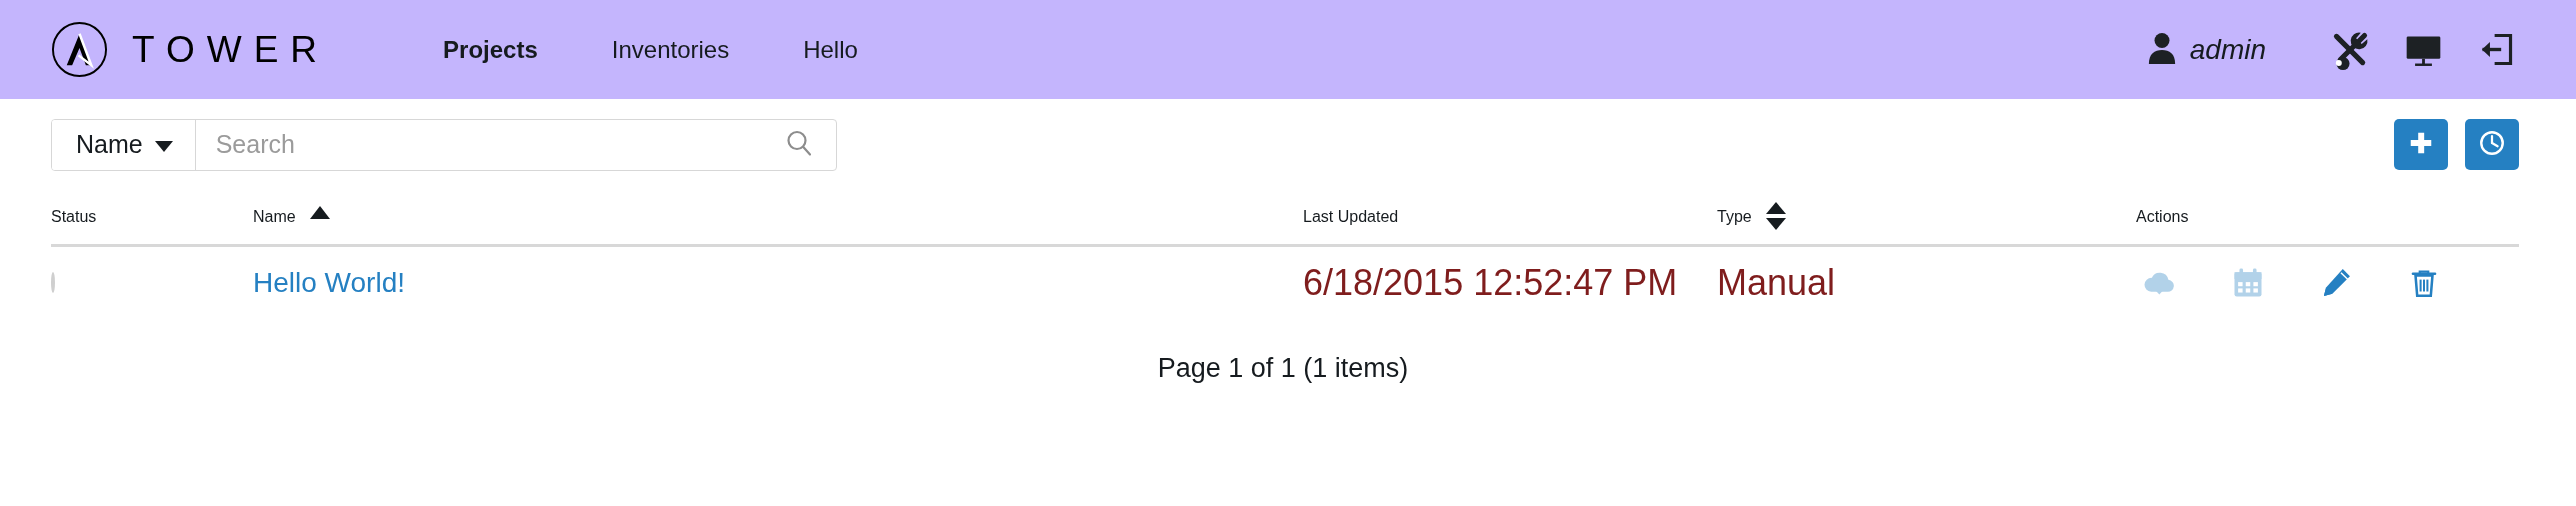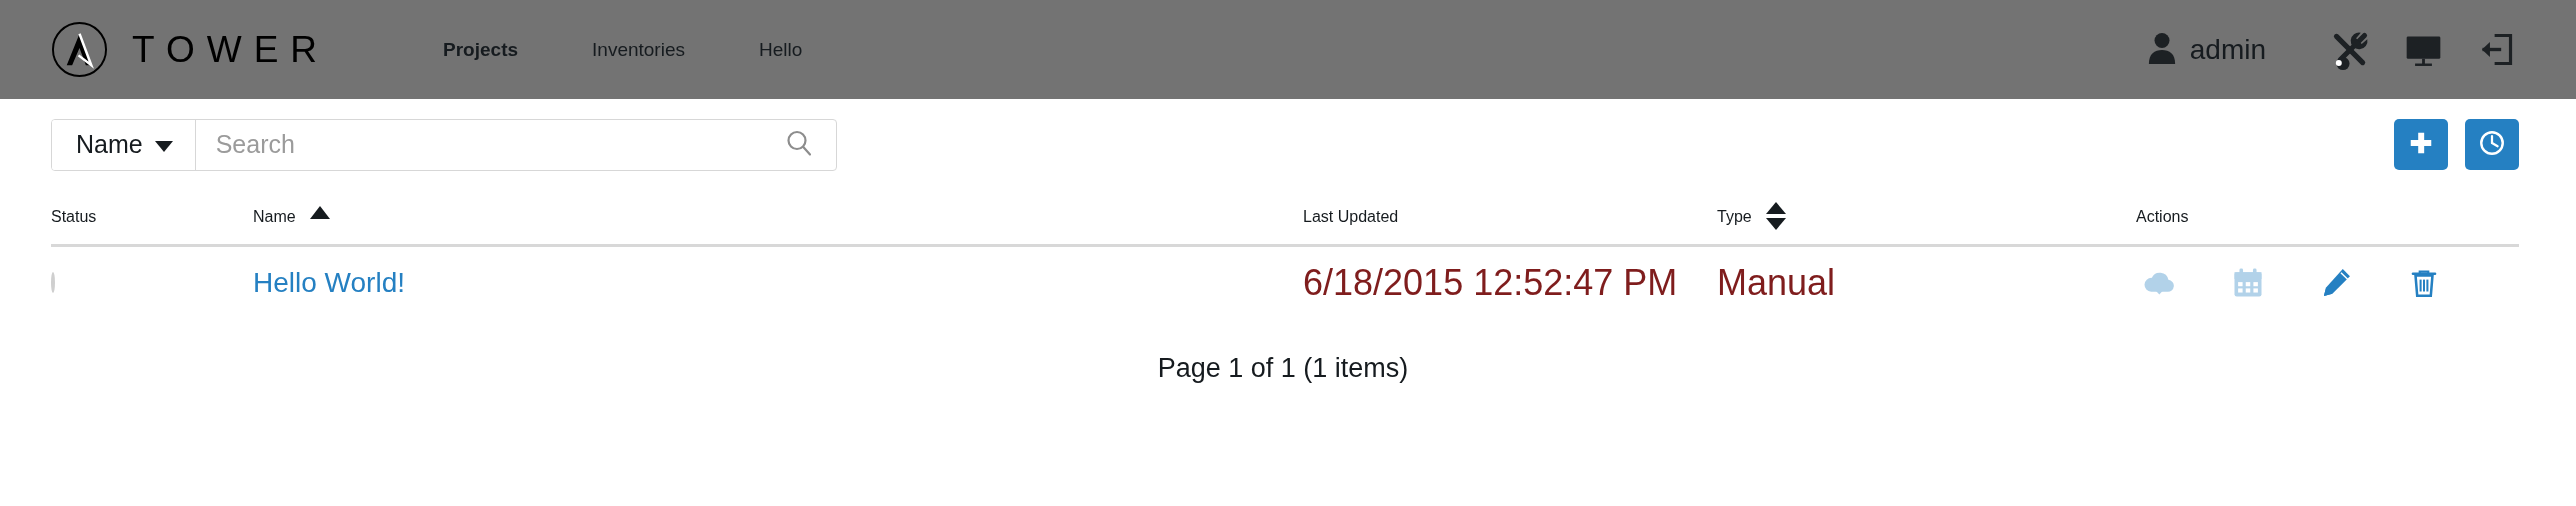--- a/index.html
+++ b/index.html
@@ -13,21 +13,21 @@
     overflow: hidden;
   }
 
   
   .topbar {
     position: relative;
     height: 99px;
     display: flex;
     align-items: center;
     padding: 0 57px 0 51px;
-    background: #737373;
+    background: #c4b5fd;
   }
 
   .brand {
     display: flex;
     align-items: center;
     gap: 20px;
     flex: 0 0 auto;
     margin-right: 77px;
   }
 
@@ -47,33 +47,34 @@
   }
 
   .nav {
     display: flex;
     align-items: center;
     flex: 1 1 auto;
     gap: 0;
   }
 
   .nav-item {
-    font-size: 19px;
+    font-size: 24px;
     color: #161b1f;
     padding: 0 37px;
     cursor: pointer;
     white-space: nowrap;
     line-height: 1;
   }
   .nav-item.active { font-weight: 700; }
 
   .user-area {
     display: flex;
     flex: 0 0 auto;
     gap: 0;
+    font-style: italic;
   }
 
   .user-block {
     display: flex;
     align-items: center;
     gap: 13px;
     margin-right: 34px;
     cursor: pointer;
   }
 

